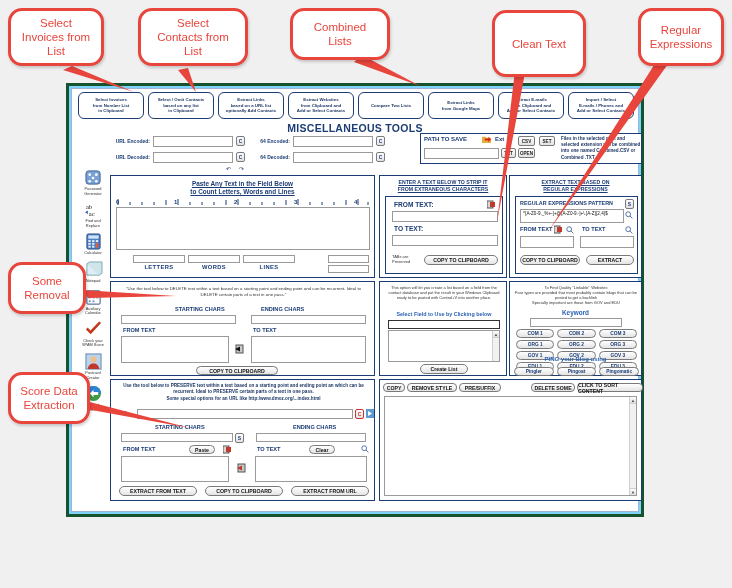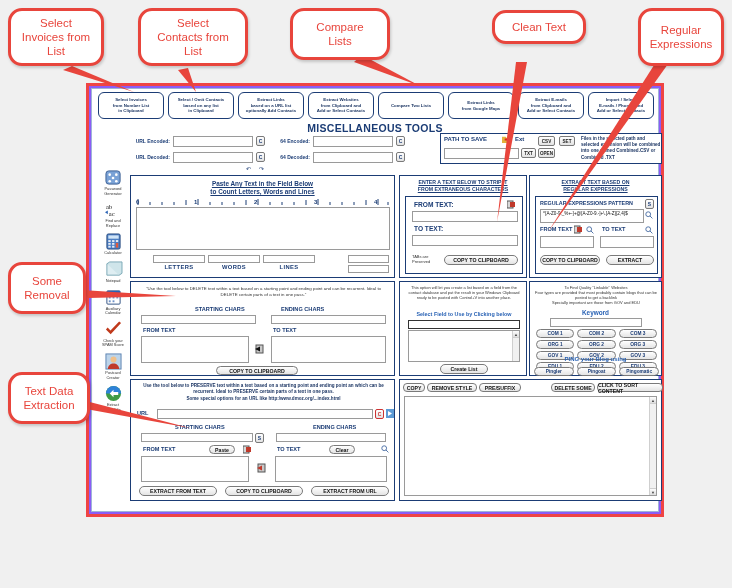--- a/index.html
+++ b/index.html
@@ -28,24 +28,24 @@
     padding:4px 6px;
     box-shadow:1px 2px 3px rgba(0,0,0,.18);
     z-index:40;
   }
   .leader { position:absolute; z-index:30; }
   .leader svg { display:block; overflow:visible; }
 
   
   #app {
     position:absolute;
-    left:86px; top:83px;
+    left:66px; top:83px;
     width:578px; height:434px;
-    background:#8b5cf6;
-    border:3px solid #ef4444;
+    background:#7dd3fc;
+    border:3px solid #14532d;
     z-index:10;
   }
   .appInner {
     position:absolute; inset:2px;
     border:1px solid #9fb4d8;
     background:#fff;
   }
 
   
   .toprow {
@@ -200,36 +200,36 @@
     <span style="white-space:pre-line">Select
 Invoices from
 List</span>
   </div>
 <div class="callout" id="a2" style="left:138px;top:8px;  width:110px;height:58px;">
     <span style="white-space:pre-line">Select
 Contacts from
 List</span>
   </div>
 <div class="callout" id="a3" style="left:290px;top:8px;  width:100px;height:52px;">
-    <span style="white-space:pre-line">Compare
+    <span style="white-space:pre-line">Combined
 Lists</span>
   </div>
-<div class="callout" id="a4" style="left:492px;top:10px; width:94px; height:34px;">
+<div class="callout" id="a4" style="left:492px;top:10px; width:94px; height:67px;">
     <span style="white-space:pre-line">Clean Text</span>
   </div>
 <div class="callout" id="a5" style="left:638px;top:8px;  width:86px; height:58px;">
     <span style="white-space:pre-line">Regular
 Expressions</span>
   </div>
 <div class="callout" id="a6" style="left:8px;  top:262px;width:78px; height:52px;">
     <span style="white-space:pre-line">Some
 Removal</span>
   </div>
 <div class="callout" id="a7" style="left:8px;  top:372px;width:82px; height:52px;">
-    <span style="white-space:pre-line">Text Data
+    <span style="white-space:pre-line">Score Data
 Extraction</span>
   </div>
 
 <div id="app">
 <div class="appInner">
 
   <div class="toprow">
     <div class="topbtn">
           <span style="white-space:pre-line">Select Invoices
 from Number List

